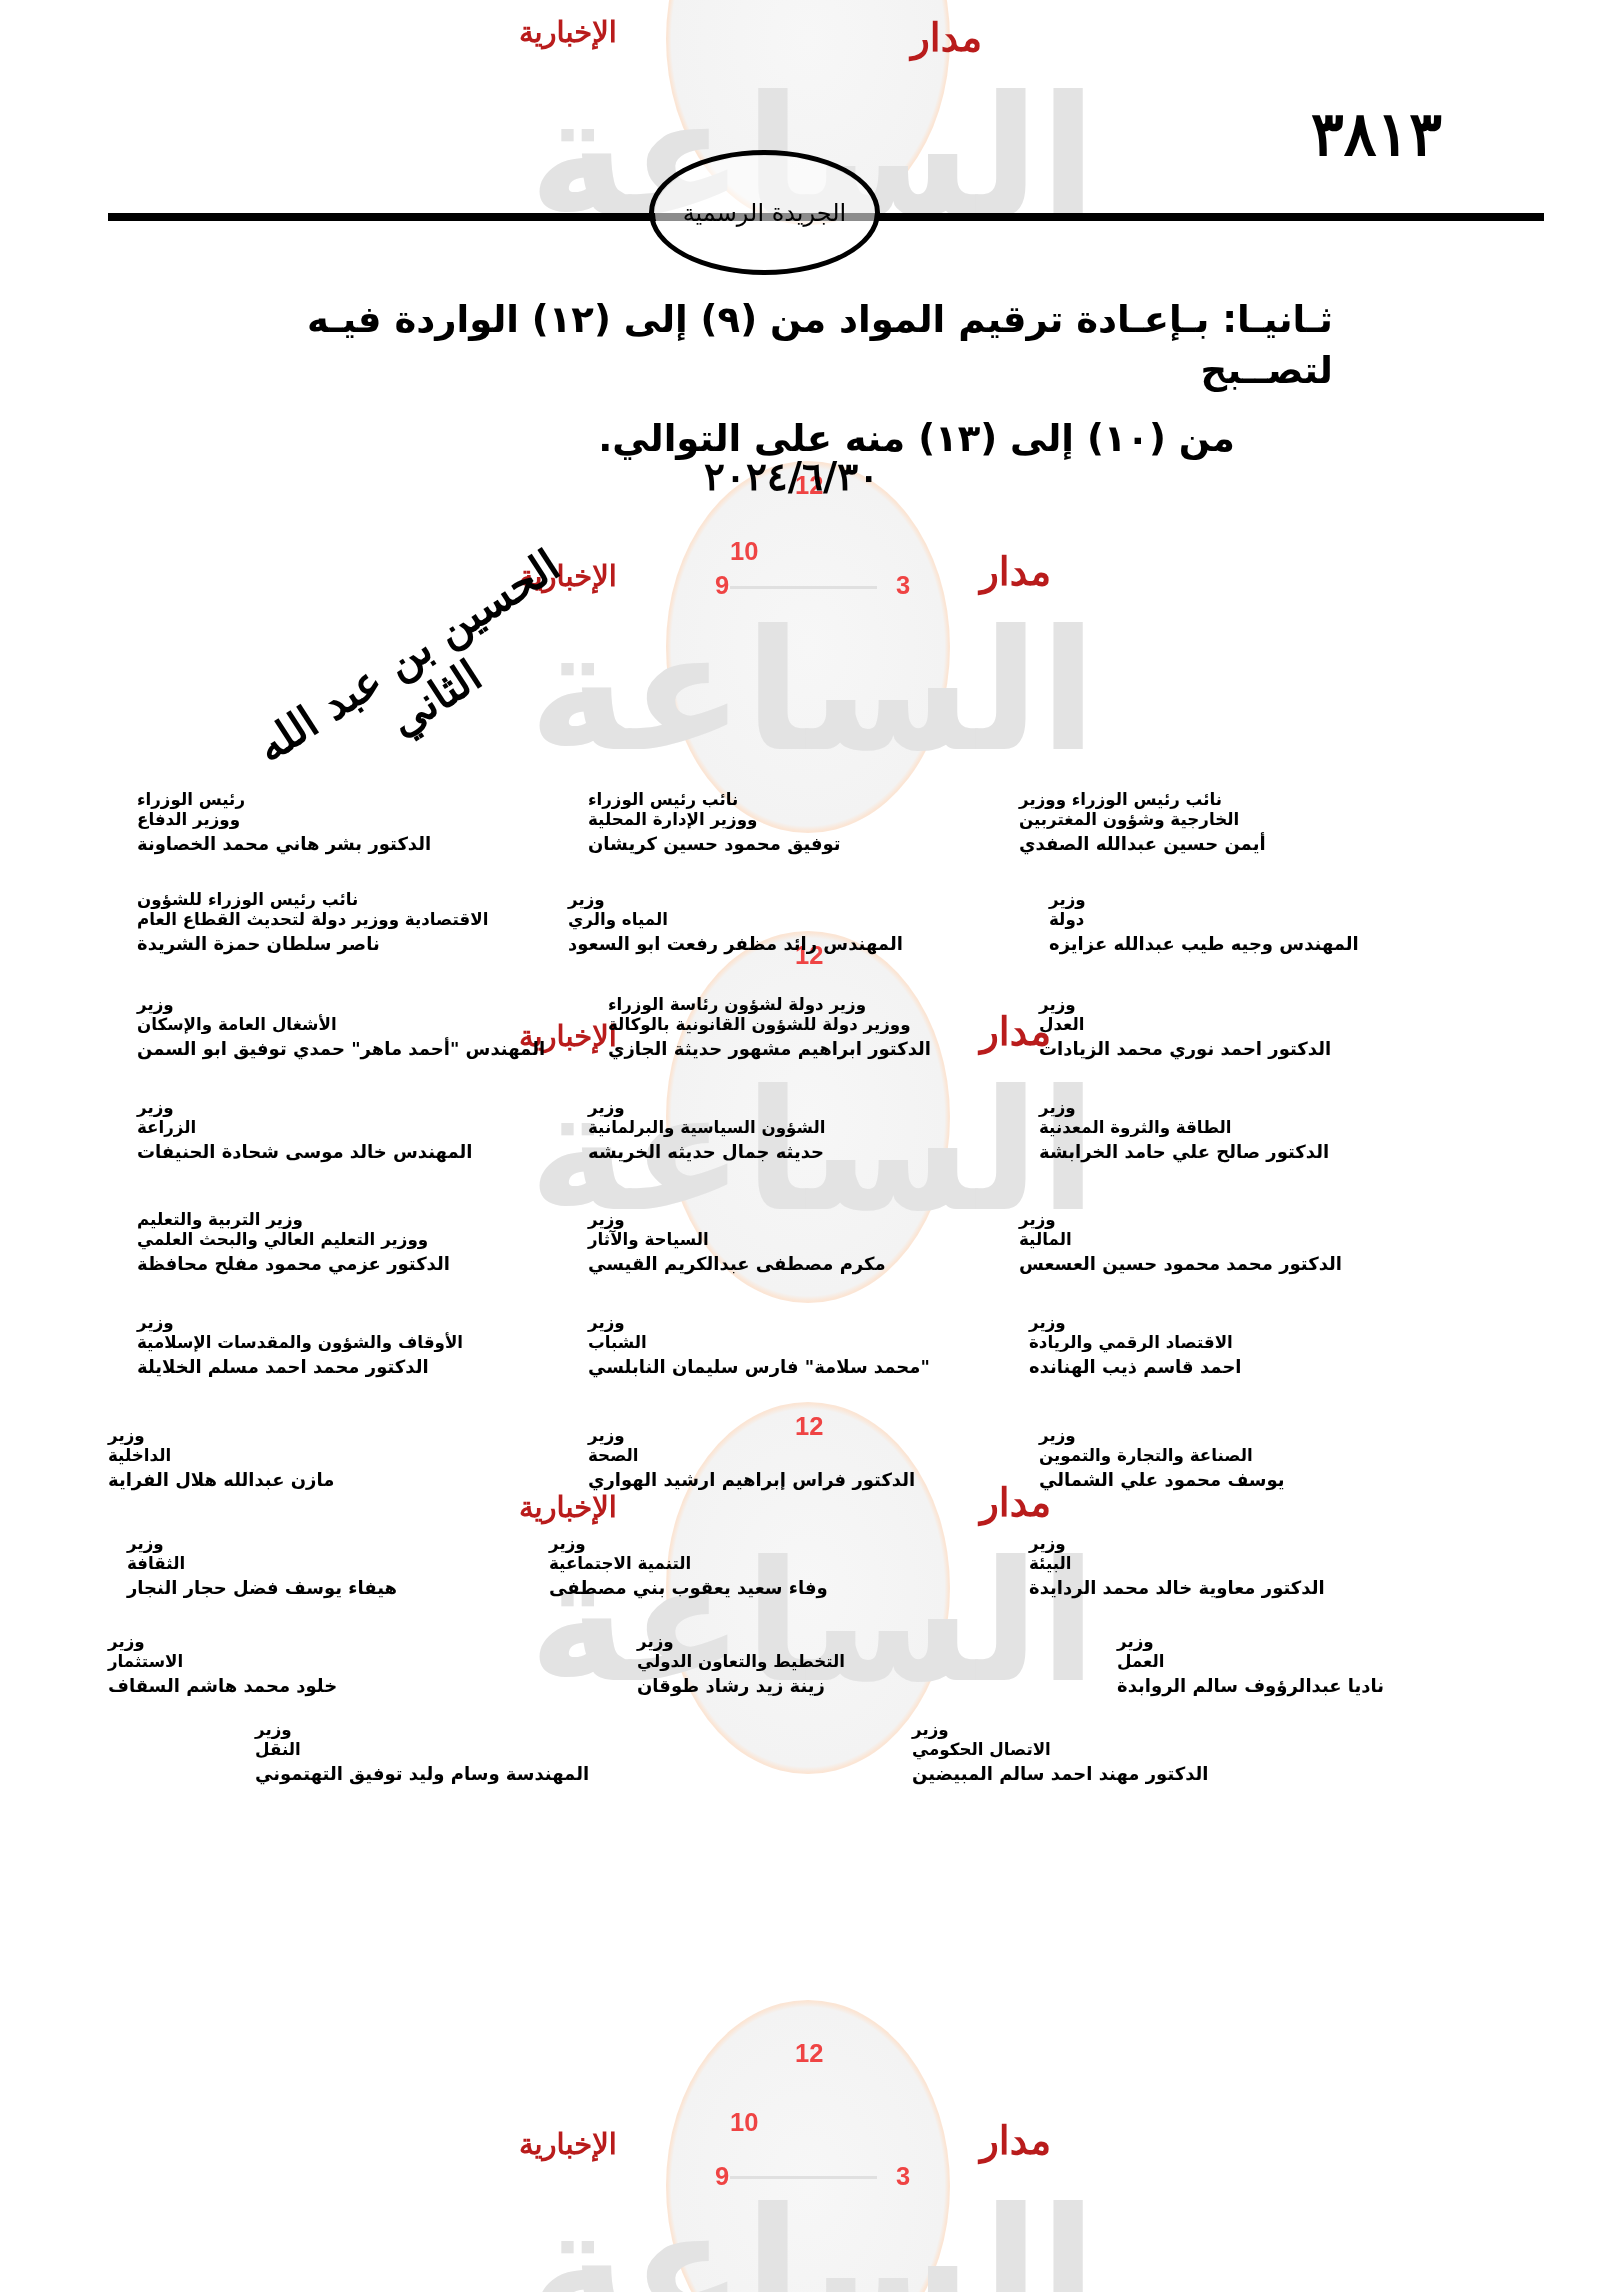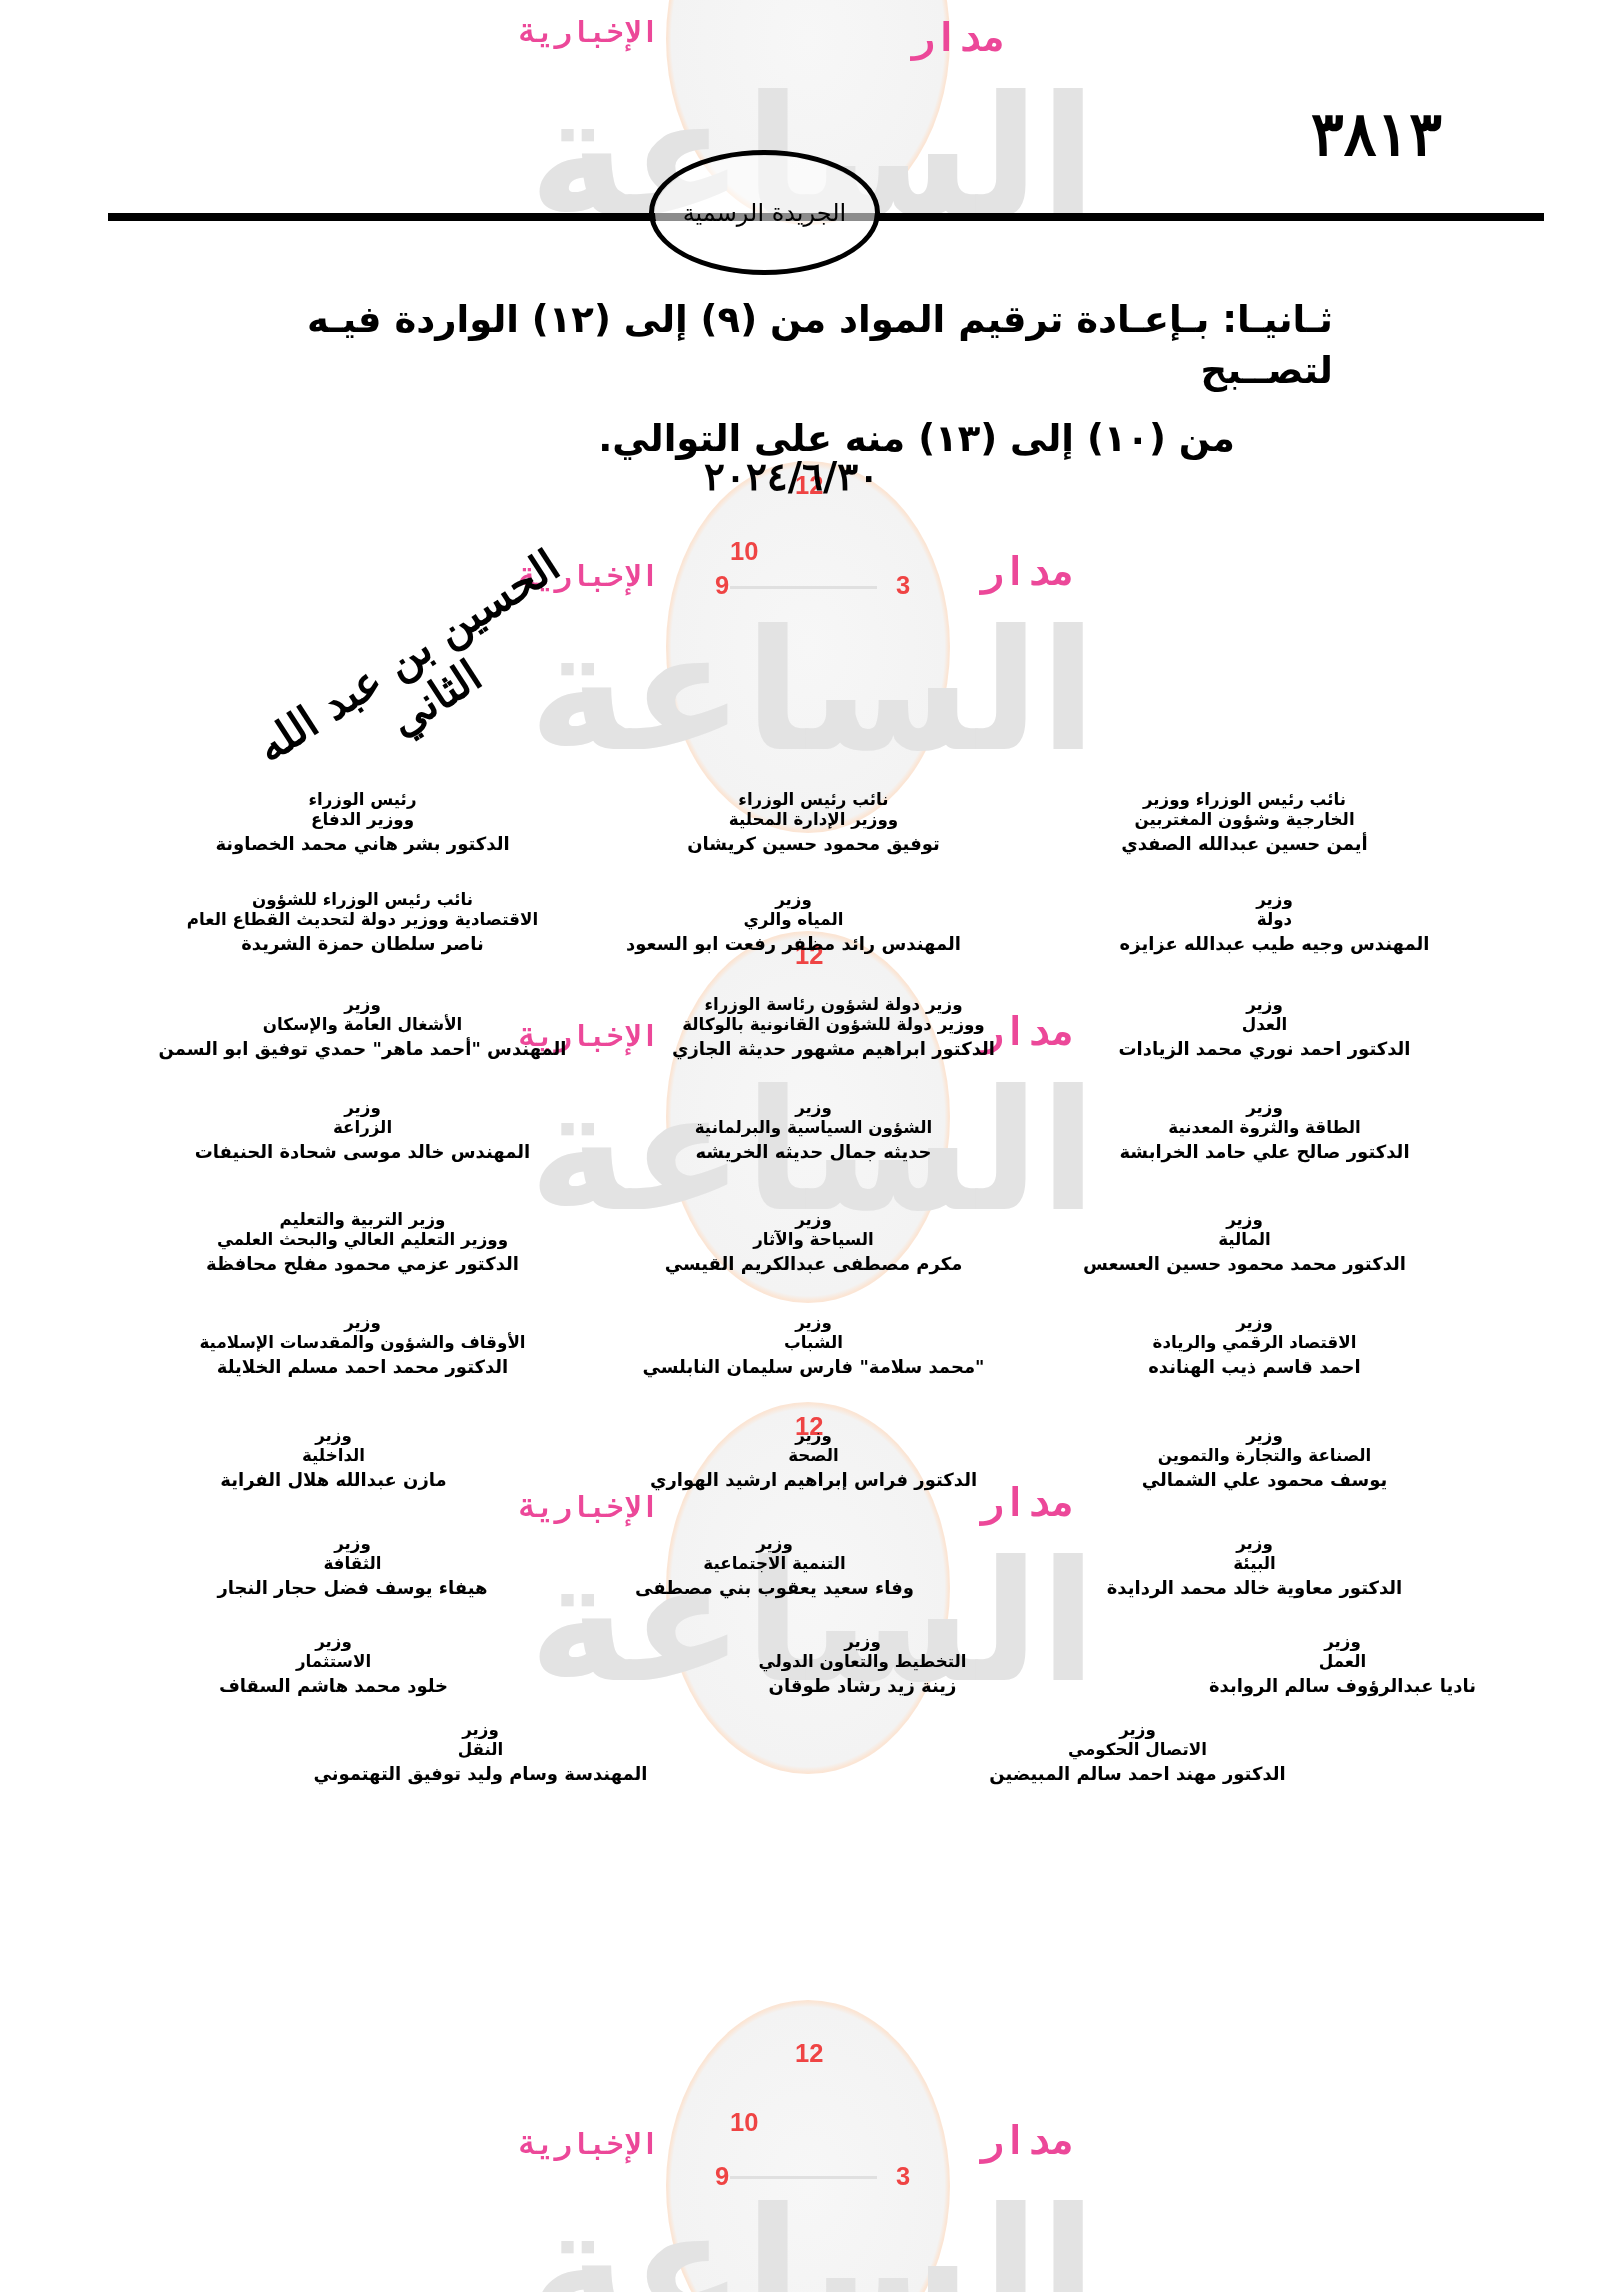--- a/index.html
+++ b/index.html
@@ -8,21 +8,21 @@
     font-family: "DejaVu Sans", sans-serif; color: #000;
   }
   
   .wm { position: absolute; left: 519px; width: 588px; height: 470px; pointer-events: none; }
   .wm .ring {
     position: absolute; left: 147px; top: 0; width: 284px; height: 372px; border-radius: 50%;
     background: radial-gradient(ellipse at center, #f7f7f7 0%, #f3f3f3 68%, #fbe6d6 70%, #f9d9c2 76%, #fdf1e8 82%, rgba(255,255,255,0) 84%);
   }
   .wm .face-num { position: absolute; font-family: "Liberation Sans", sans-serif; font-weight: bold; color: #ef4444; font-size: 25.5px; }
   .wm .hand { position: absolute; background: #e0e0e0; }
-  .wm .brand-small { position: absolute; font-family: Liberation Mono, monospace; font-weight: bold; color: #ec4899; font-size: 39px; }
+  .wm .brand-small { position: absolute; font-family: Liberation Sans, sans-serif; font-weight: bold; color: #b91c1c; font-size: 39px; }
   .wm .brand-big { position: absolute; font-family: "DejaVu Sans", sans-serif; font-weight: bold; color: #e3e3e3; font-size: 167px; line-height: 1; letter-spacing: 5.9px; }
 
   
   .page-number {
     position: absolute; top: 98px; left: 1264px; width: 225px; text-align: center;
     font-family: "DejaVu Serif", serif; font-weight: bold; font-size: 61px; letter-spacing: 5.9px;
     direction: ltr;
   }
   .header-rule { position: absolute; top: 213px; left: 108px; width: 1436px; height: 7.8px; background: #000; }
   .header-oval {
@@ -41,21 +41,21 @@
   .decree .l2 { padding-right: 98px; margin-top: 17px; }
   .date { position: absolute; top: 453px; left: 704px; width: 265px; text-align: left; font-family: "DejaVu Serif", serif; font-weight: bold; font-size: 39px; letter-spacing: 5.9px; }
 
   .king-sign {
     position: absolute; left: 206px; top: 627px; width: 431px; text-align: center;
     font-family: "DejaVu Serif", serif; font-weight: bold; font-size: 43px;
     transform: rotate(-33deg); transform-origin: center;
   }
 
   
-  .minister { position: absolute; width: 451px; text-align: center; }
+  .minister { position: absolute; width: 451px; text-align: left; }
   .minister .title { font-weight: bold; font-size: 16.7px; line-height: 19.6px; }
   .minister .name { font-weight: bold; font-size: 18px; line-height: 29px; white-space: nowrap; }
 </style>
 </head>
 <body>
 
 <div class="wm" style="top:-147px;">
   <div class="ring"></div>
 
   <span class="brand-small" style="left:392px;top:162px">مدار</span>

